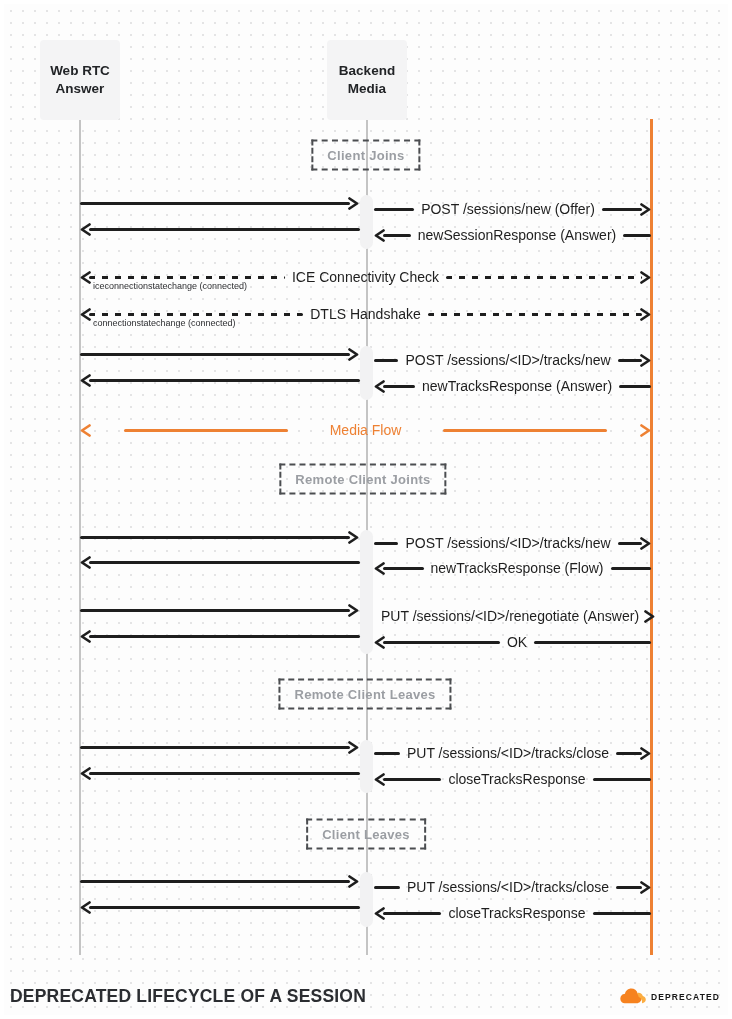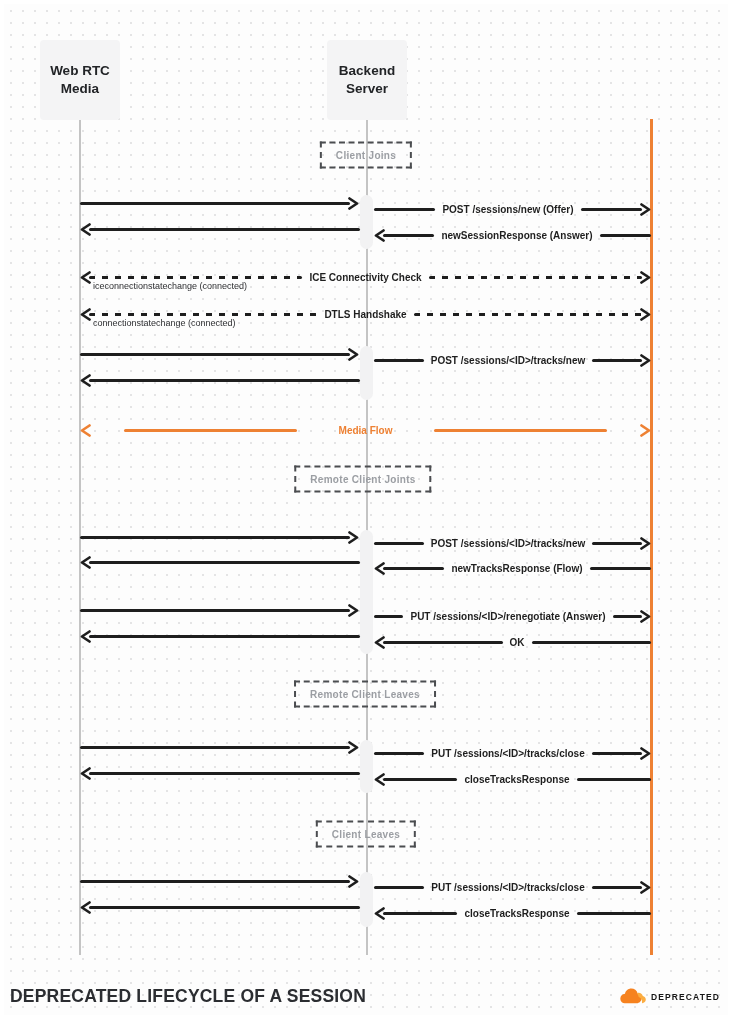--- a/index.html
+++ b/index.html
@@ -17,49 +17,49 @@
     position:absolute;top:40px;width:80px;height:80px;z-index:4;
     background:#f4f4f5;border-radius:4px;
     display:flex;align-items:center;justify-content:center;text-align:center;
     font-weight:700;font-size:13.5px;line-height:1.35;color:#222427;
   }
   .actor.api{background:#fcf1e2;flex-direction:column;gap:5px;padding-top:4px;box-sizing:border-box;}
   .actor .nm{white-space:pre-line;}
   .section{
     position:absolute;z-index:3;transform:translate(-50%,-50%);
     border:2px dashed #4b4d50;color:#9b9ea3;background:transparent;
-    font-weight:700;font-size:10px;letter-spacing:.3px;white-space:nowrap;
+    font-weight:700;font-size:13px;letter-spacing:.3px;white-space:nowrap;
     padding:6px 14px;
   }
   .msg{position:absolute;z-index:3;display:flex;align-items:center;height:16px;}
   .msg .seg{flex:1 1 auto;height:3px;border-radius:2px;}
   .msg .lbl{
-    flex:0 0 auto;padding:0 7px;font-weight:700;font-size:10px;color:#17181a;white-space:nowrap;
+    flex:0 0 auto;padding:0 7px;font-weight:400;font-size:14px;color:#17181a;white-space:nowrap;
   }
   .msg svg{flex:0 0 auto;}
   .msg .hr{margin-left:-4px;}
   .msg .hl{margin-right:-4px;}
   .sublabel{position:absolute;z-index:3;font-size:9px;color:#2f3033;white-space:nowrap;}
   .footer-title{
     position:absolute;left:10px;top:986px;z-index:4;
     font-size:17.5px;font-weight:700;letter-spacing:.2px;color:#2b2d31;white-space:nowrap;
   }
   .brand{position:absolute;right:12px;top:987px;z-index:4;display:flex;align-items:center;gap:4px;}
   .brand-text{font-size:8.5px;font-weight:800;letter-spacing:1.1px;color:#161616;}
 </style>
 </head>
 <body>
 
 <div id="canvas">
 
   <div class="actor" style="left:40px;">
-    <span class="nm">Web RTC Media</span>
+    <span class="nm">Web RTC Answer</span>
   </div>
   <div class="actor" style="left:327px;">
-    <span class="nm">Backend Server</span>
+    <span class="nm">Backend Media</span>
   </div>
 
   <div class="footer-title">DEPRECATED LIFECYCLE OF A SESSION</div>
   <div class="brand">
     <span style="display:block;height:19px;">
       <svg width="32" height="19" viewBox="0 0 32 19">
         <path fill="#f6821f" d="M21.6 16.2c2.8 0 5-2.2 5-5 0-2.4-1.7-4.4-4-4.8C21.9 3.6 19.3 1.6 16.3 1.6c-3.1 0-5.7 2.2-6.3 5.2C7.4 7 5.3 9.1 5.3 11.7c0 2.5 2 4.5 4.5 4.5h11.8z"></path>
         <path fill="#fbad41" d="M27.2 16.2c2 0 3.6-1.6 3.6-3.6 0-1.8-1.3-3.2-3-3.5-.4-1.9-2.1-3.3-4.1-3.3-.6 0-1.2.1-1.8.4 1 1.1 1.6 2.4 1.8 3.9 2 .7 3.4 2.6 3.4 4.8 0 .4-.1.9-.2 1.3h.3z"></path>
       </svg>
     </span>
@@ -164,20 +164,30 @@
       </span>
     </div>
     <div class="msg" style="left: 80px; top: 372px; width: 280px;">
       <span class="hl" style="display: flex; align-items: center;">
         <svg width="13" height="13" viewBox="0 0 13 13">
           <path d="M9.5 1.5 L2 6.5 L9.5 11.5" fill="none" stroke="#1e1e1e" stroke-width="2.7" stroke-linecap="round" stroke-linejoin="round"></path>
         </svg>
       </span>
       <div class="seg" style="background: rgb(30, 30, 30);"></div>
     </div>
+    <div class="msg" style="left: 374px; top: 378px; width: 277px;">
+      <span class="hl" style="display: flex; align-items: center;">
+        <svg width="13" height="13" viewBox="0 0 13 13">
+          <path d="M9.5 1.5 L2 6.5 L9.5 11.5" fill="none" stroke="#1e1e1e" stroke-width="2.7" stroke-linecap="round" stroke-linejoin="round"></path>
+        </svg>
+      </span>
+      <div class="seg" style="background: rgb(30, 30, 30);"></div>
+      <span class="lbl" style="color: rgb(30, 30, 30);">newTracksResponse (Answer)</span>
+      <div class="seg" style="background: rgb(30, 30, 30);"></div>
+    </div>
     <div class="msg" style="left: 80px; top: 422px; width: 571px; gap: 35px;">
       <span class="hl" style="display: flex; align-items: center;">
         <svg width="13" height="13" viewBox="0 0 13 13">
           <path d="M9.5 1.5 L2 6.5 L9.5 11.5" fill="none" stroke="#ee8133" stroke-width="2.7" stroke-linecap="round" stroke-linejoin="round"></path>
         </svg>
       </span>
       <div class="seg" style="background: rgb(238, 129, 51);"></div>
       <span class="lbl" style="color: rgb(238, 129, 51);">Media Flow</span>
       <div class="seg" style="background: rgb(238, 129, 51);"></div>
       <span class="hr" style="display: flex; align-items: center;">

